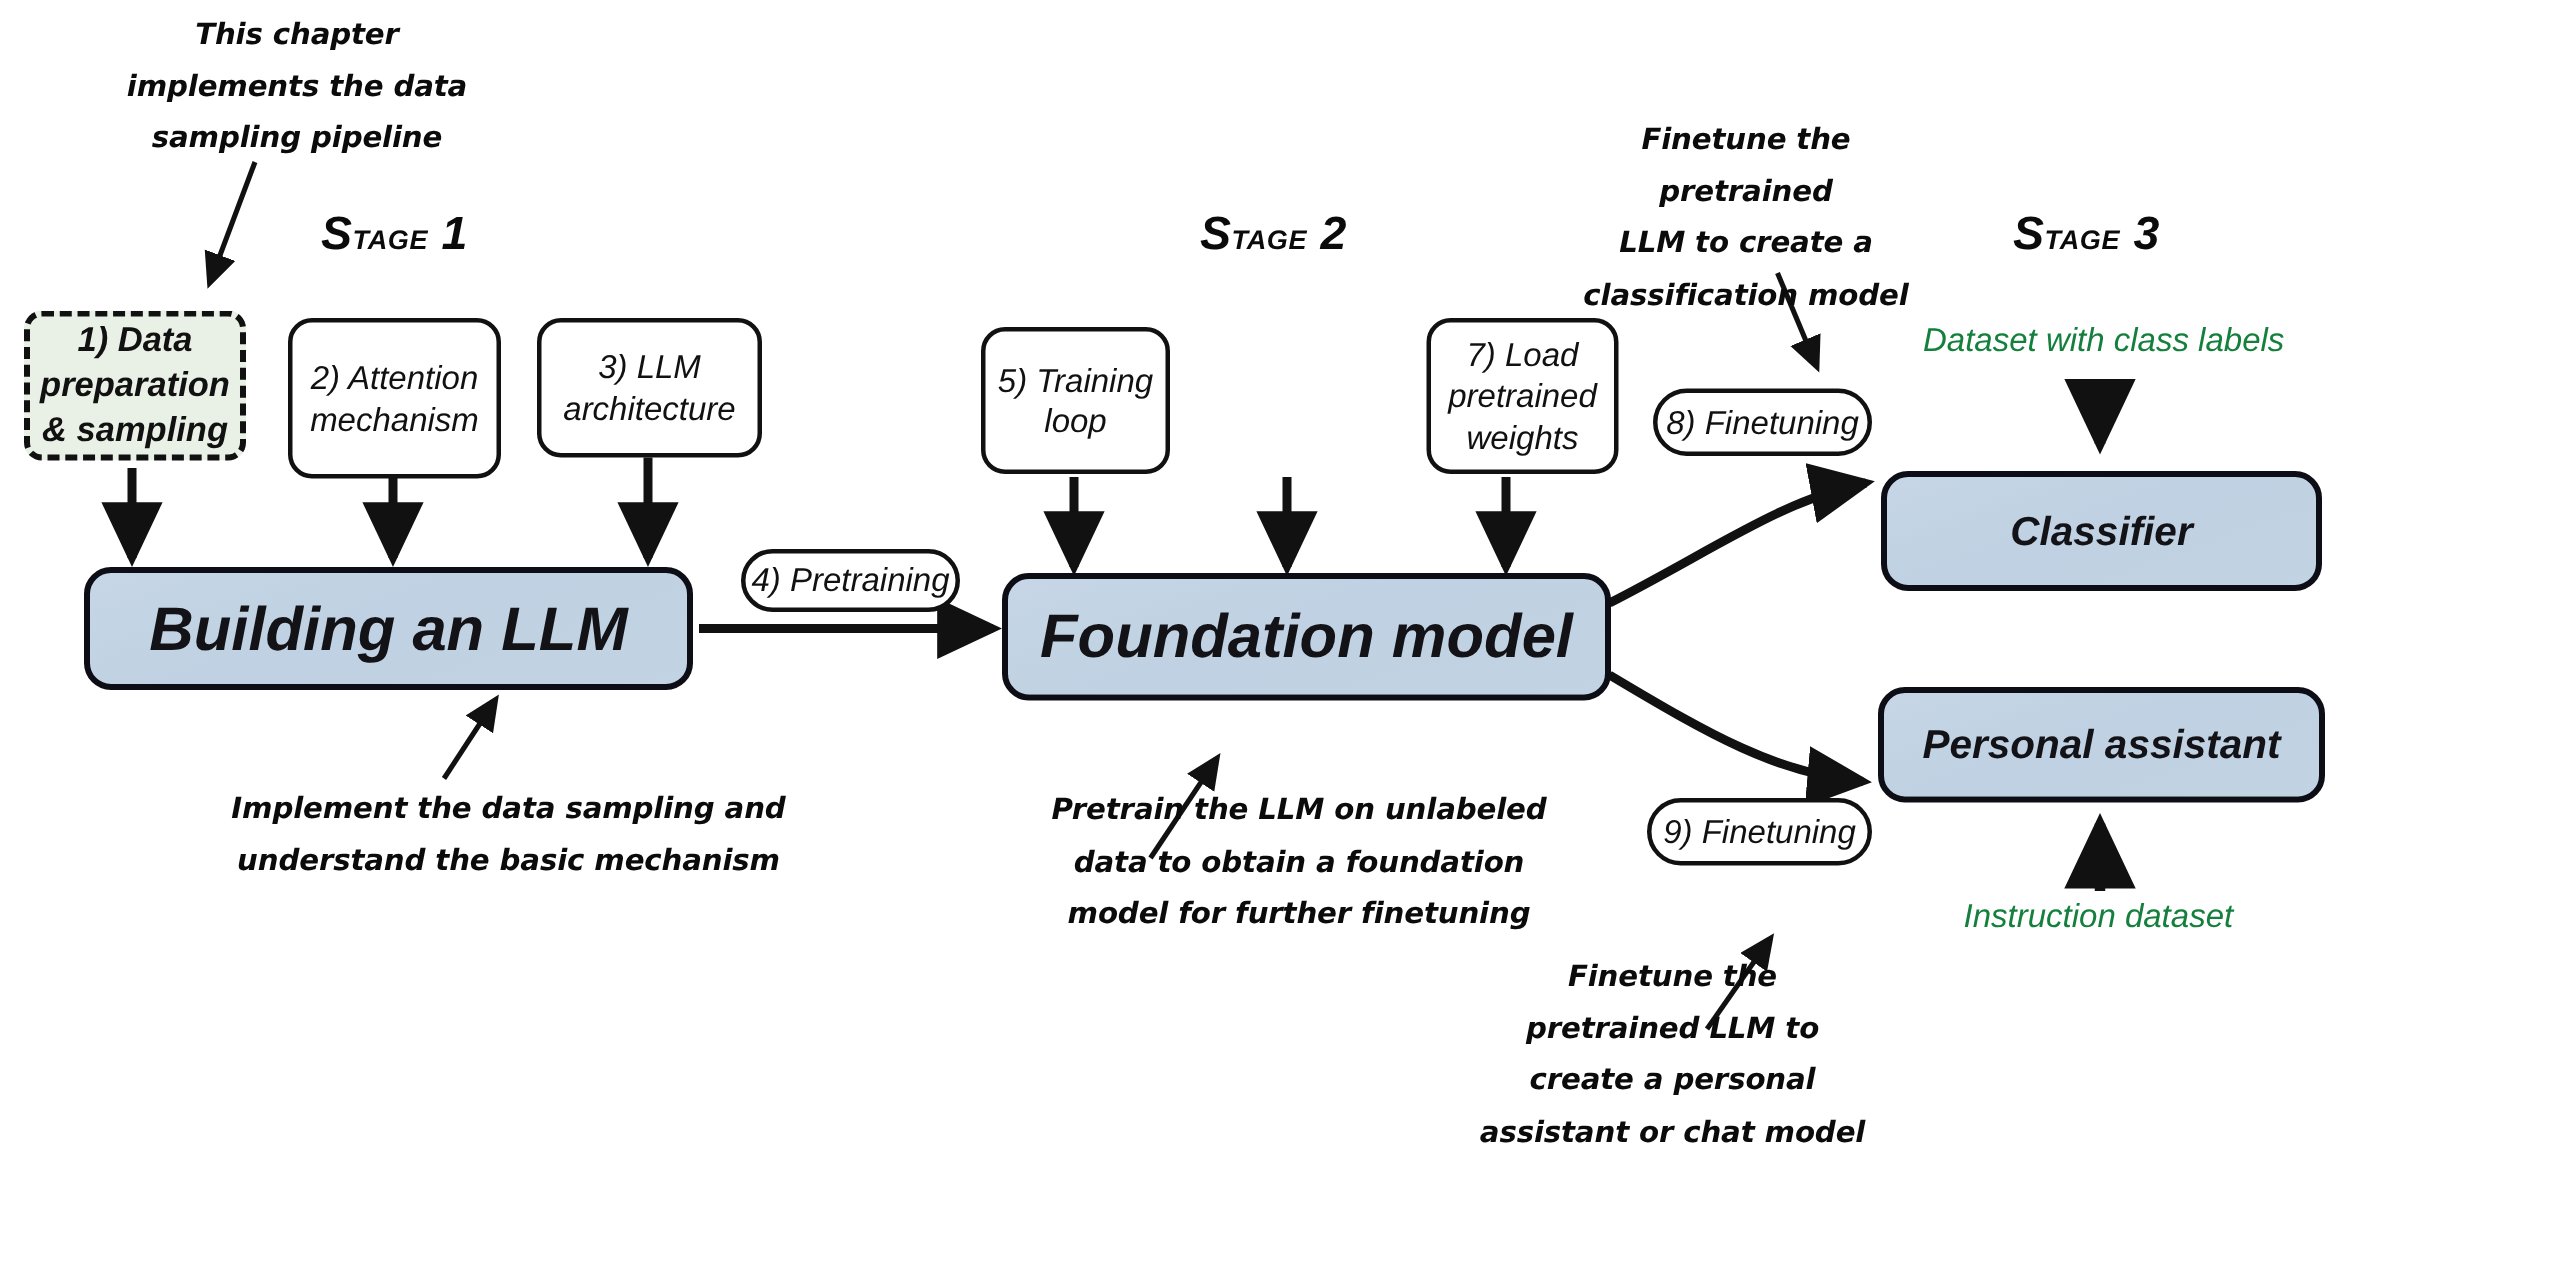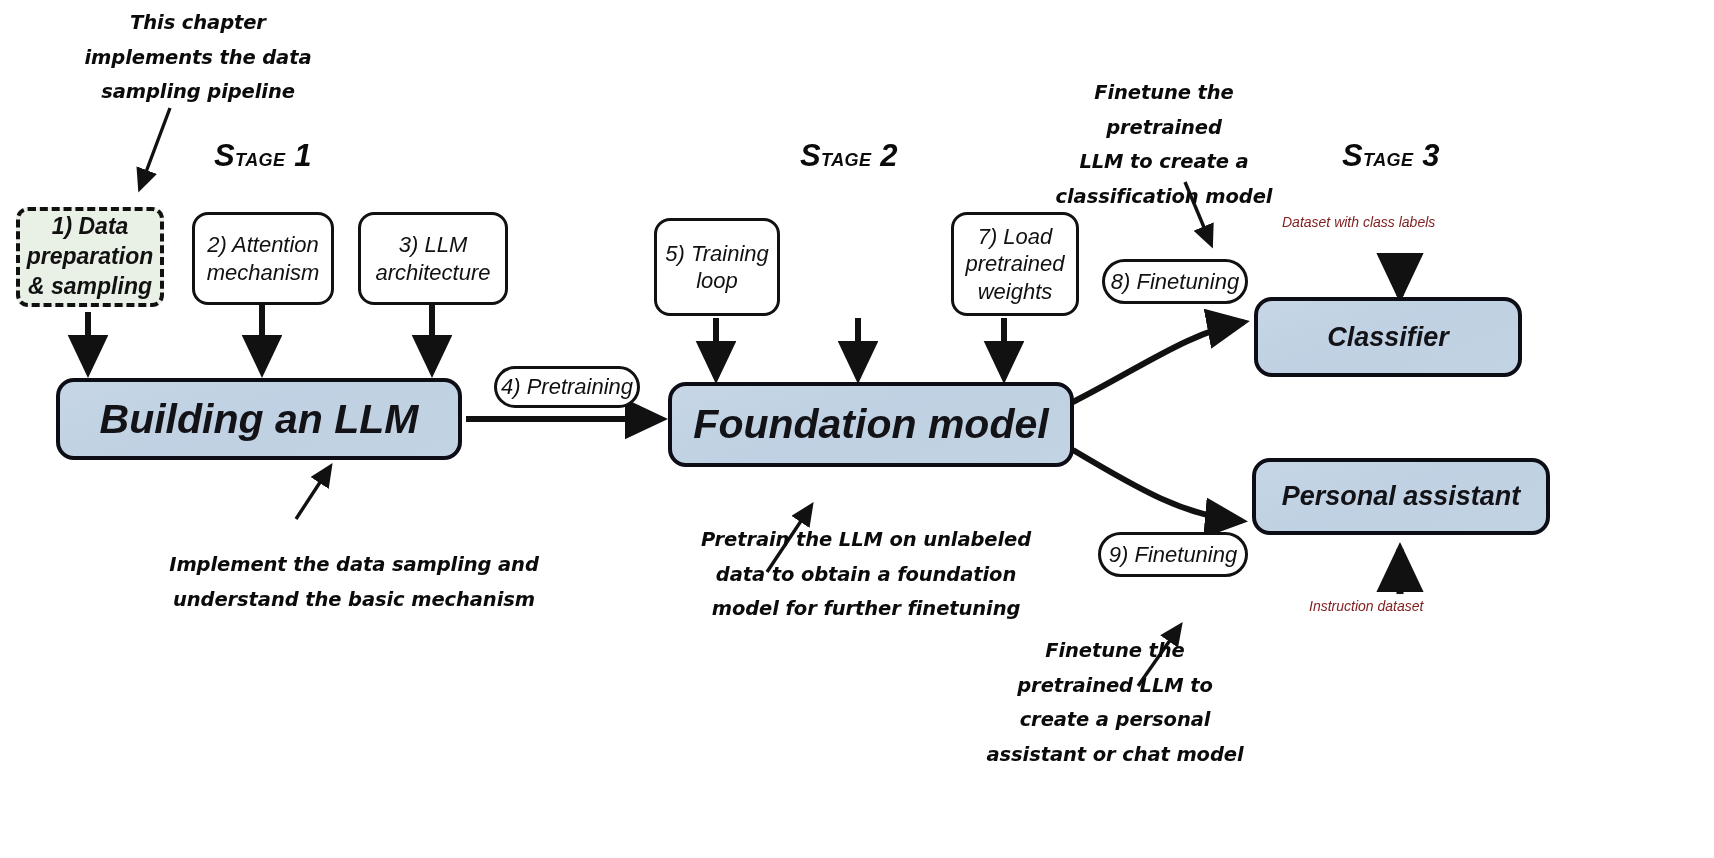--- a/index.html
+++ b/index.html
@@ -82,22 +82,22 @@
     display:flex;align-items:center;justify-content:center;
     font-weight:700;
     color:#121217;
     text-align:center;
     white-space:nowrap;
   }
   .bluebox.big{font-size:41px;}
   .bluebox.mid{font-size:27px;}
   
   .cap{
-    font-size:14px;
-    color:#7f1d1d;
+    font-size:22px;
+    color:#15803d;
     white-space:nowrap;
   }
   svg.ov{position:absolute;left:0;top:0;width:1714px;height:858px;pointer-events:none;}
 </style>
 </head>
 <body>
 
 <div id="stage">
 
   <svg class="ov" viewBox="0 0 1714 858">
@@ -150,21 +150,21 @@
     <span>S</span><span class="sc">TAGE</span><span> 2</span>
   </div>
   <div class="abs stage-label" style="left:1342px;top:138px;">
     <span>S</span><span class="sc">TAGE</span><span> 3</span>
   </div>
 
   <div class="abs dashbox" style="left:16px;top:207px;width:148px;height:100px;">1) Data
 preparation
 &amp; sampling</div>
 
-  <div class="abs wbox" style="left:192px;top:212px;width:142px;height:93px;">2) Attention
+  <div class="abs wbox" style="left:192px;top:212px;width:142px;height:107px;">2) Attention
 mechanism</div>
 
   <div class="abs wbox" style="left:358px;top:212px;width:150px;height:93px;">3) LLM
 architecture</div>
 
   <div class="abs bluebox big" style="left:56px;top:378px;width:406px;height:82px;">Building an LLM</div>
 
   <div class="abs pill" style="left:494px;top:366px;width:146px;height:42px;">4) Pretraining</div>
 
   <div class="abs wbox" style="left:654px;top:218px;width:126px;height:98px;">5) Training
@@ -174,29 +174,29 @@
   <div class="abs wbox" style="left:940px;top:212px;width:128px;height:104px;margin-left:11px;">7) Load
 pretrained
 weights</div>
 
   <div class="abs bluebox big" style="left:668px;top:382px;width:406px;height:85px;">Foundation model</div>
 
   <div class="abs pill" style="left:1102px;top:259px;width:146px;height:45px;">8) Finetuning</div>
 
   <div class="abs pill" style="left:1098px;top:532px;width:150px;height:45px;">9) Finetuning</div>
 
-  <div class="abs bluebox mid" style="left:1254px;top:297px;width:268px;height:80px;">Classifier</div>
+  <div class="abs bluebox mid" style="left:1254px;top:314px;width:294px;height:80px;">Classifier</div>
 
   <div class="abs bluebox mid" style="left:1252px;top:458px;width:298px;height:77px;">Personal assistant</div>
 
   <div class="abs cap" style="left:1282px;top:214px;">Dataset with class labels</div>
 
   <div class="abs cap" style="left:1309px;top:598px;">Instruction dataset</div>
 
-  <div class="abs anno" style="left:144px;top:522px;width:420px;margin-top:26px;">Implement the data sampling and
+  <div class="abs anno" style="left:129px;top:522px;width:420px;">Implement the data sampling and
 understand the basic mechanism</div>
 
   <div class="abs anno" style="left:646px;top:523px;width:440px;">Pretrain the LLM on unlabeled
 data to obtain a foundation
 model for further finetuning</div>
 
   <div class="abs anno" style="left:1040px;top:76px;width:248px;">Finetune the pretrained
 LLM to create a
 classification model</div>
 

